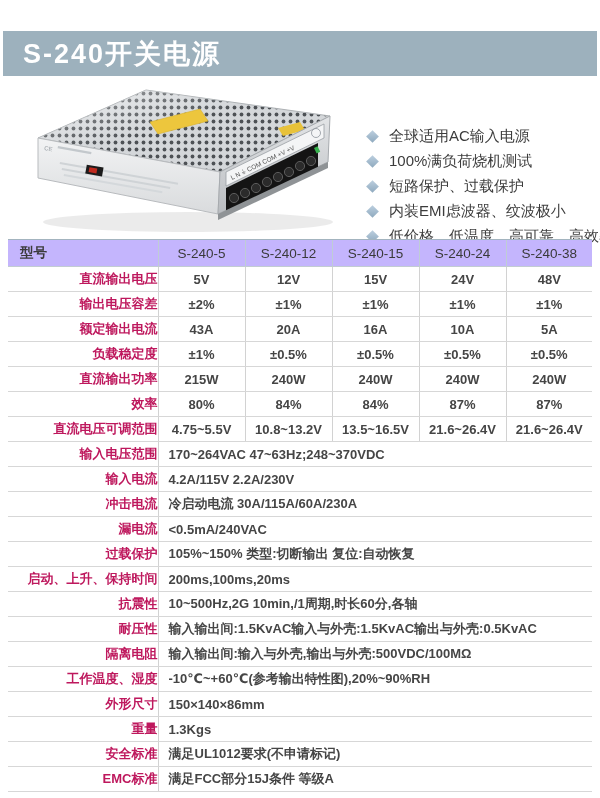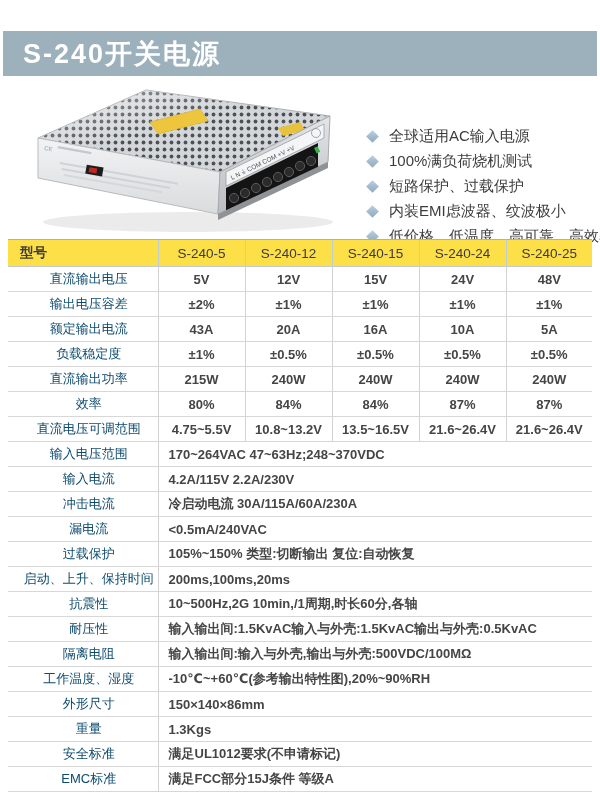--- a/index.html
+++ b/index.html
@@ -35,29 +35,29 @@
   
   table.spec{
     position:absolute;left:8px;top:239px;width:584px;
     border-collapse:collapse;table-layout:fixed;font-size:13px;
   }
   table.spec th,table.spec td{
     height:24px;padding:0;border-top:1px solid #d7d7d7;
     border-bottom:1px solid #d7d7d7;overflow:hidden;white-space:nowrap;
   }
   table.spec thead th{
-    background:#fde047;height:26px;font-weight:normal;
+    background:#c4b5fd;height:26px;font-weight:normal;
     border-top:1px solid #a3b4bf;border-bottom:1px solid #c2ccd2;
     text-align:center;font-size:13.5px;color:#3a3a3a;
   }
   table.spec thead th.lbl{
     text-align:left;padding-left:12px;font-weight:bold;
   }
   table.spec td.lbl{
-    text-align:center;padding-left:12px;font-weight:normal;color:#0c4a6e;
+    text-align:right;padding-left:12px;font-weight:bold;color:#be185d;
   }
   table.spec td.val{
     text-align:center;border-left:1px solid #d2d2d2;color:#454545;font-weight:bold;
   }
   table.spec th.val{border-left:1px solid #bfcdd5;}
   table.spec td.span{
     text-align:left;padding-left:10px;border-left:1px solid #d2d2d2;color:#454545;font-weight:bold;
   }
 </style>
 </head>
@@ -163,21 +163,21 @@
       <col style="width: 87px;">
       <col style="width: 86px;">
     </colgroup>
     <thead>
       <tr>
         <th class="lbl">型号</th>
         <th class="val">S-240-5</th>
         <th class="val">S-240-12</th>
         <th class="val">S-240-15</th>
         <th class="val">S-240-24</th>
-        <th class="val">S-240-25</th>
+        <th class="val">S-240-38</th>
       </tr>
     </thead>
     <tbody>
       <tr>
         <td class="lbl">直流输出电压</td>
         <td class="val">5V</td>
         <td class="val">12V</td>
         <td class="val">15V</td>
         <td class="val">24V</td>
         <td class="val">48V</td>

